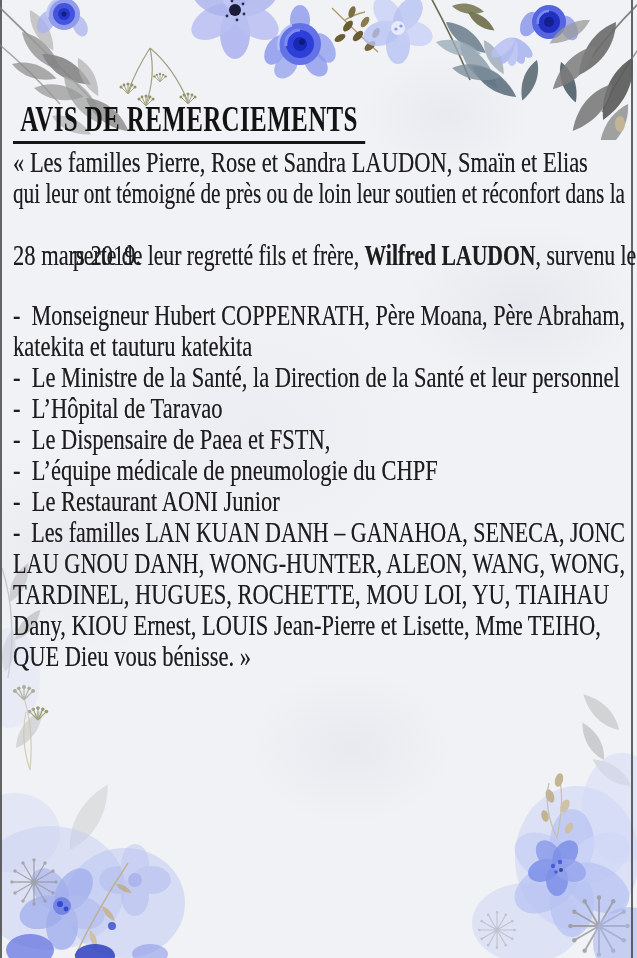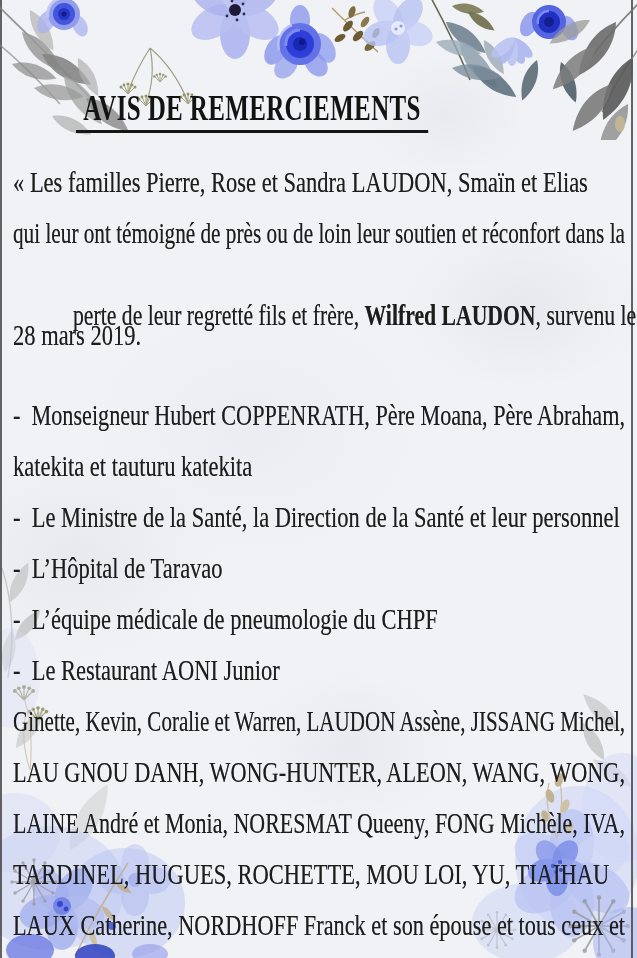--- a/index.html
+++ b/index.html
@@ -13,27 +13,27 @@
       radial-gradient(120px 90px at 70% 12%, rgba(214,216,228,.30), transparent 70%),
       radial-gradient(240px 180px at 40% 45%, rgba(226,227,236,.35), transparent 72%);}
   .vline{position:absolute;top:0;bottom:0;width:2px;background:#3f3f3f;opacity:.8;z-index:2;}
   .vline.left{left:0}
   .vline.right{right:4px}
   .floral{position:absolute;z-index:1;pointer-events:none;}
   .floral.top{top:0;left:0;z-index:3;}
   .floral.bl{left:0;bottom:0;}
   .floral.br{right:0;bottom:0;}
   .content{position:absolute;z-index:4;left:13px;right:6px;top:84px;bottom:0;}
-  .title-row{position:absolute;top:4px;left:0;right:0;display:flex;justify-content:center;}
+  .title-row{position:absolute;top:15px;left:0;right:0;display:flex;justify-content:flex-start;}
   .t-title{font-size:35px;font-weight:bold;line-height:42px;letter-spacing:.5px;
            border-bottom:3px solid #161616;padding:0 10px 0;display:inline-block;
            transform-origin:50% 55%;white-space:pre;color:#131313;}
   .body-text{position:absolute;top:62px;left:0;right:0;
              font-size:30px;text-shadow:0 0 .6px rgba(25,25,25,.5);}
-  .line{height:31px;line-height:31px;white-space:pre;margin-top:20px;}
+  .line{height:31px;line-height:31px;white-space:pre;}
   .cond{display:inline-block;transform-origin:0 55%;white-space:pre;}
   .gap{height:29px;}
 </style>
 </head>
 <body>
 
 <div class="page">
   <div class="texture"></div>
   <div class="vline left"></div>
   <div class="vline right"></div>
@@ -280,23 +280,23 @@
       <div class="line"><span class="cond" style="transform: scaleX(0.707706);">qui leur ont témoigné de près ou de loin leur soutien et réconfort dans la</span></div>
       <div class="line">
         <span class="cond" style="transform: scaleX(0.723284);"><span>perte de leur regretté fils et frère, </span><b>Wilfred LAUDON</b><span>, survenu le jeudi</span></span>
       </div>
       <div class="line"><span class="cond" style="transform: scaleX(0.75);">28 mars 2019.</span></div>
       <div class="gap"></div>
       <div class="line"><span class="cond" style="transform: scaleX(0.739703);">-  Monseigneur Hubert COPPENRATH, Père Moana, Père Abraham,</span></div>
       <div class="line"><span class="cond" style="transform: scaleX(0.75);">katekita et tauturu katekita</span></div>
       <div class="line"><span class="cond" style="transform: scaleX(0.75);">-  Le Ministre de la Santé, la Direction de la Santé et leur personnel</span></div>
       <div class="line"><span class="cond" style="transform: scaleX(0.75);">-  L’Hôpital de Taravao</span></div>
+      <div class="line"><span class="cond" style="transform: scaleX(0.75);">-  Le Dispensaire de Paea et FSTN,</span></div>
       <div class="line"><span class="cond" style="transform: scaleX(0.75);">-  L’équipe médicale de pneumologie du CHPF</span></div>
       <div class="line"><span class="cond" style="transform: scaleX(0.75);">-  Le Restaurant AONI Junior</span></div>
-      <div class="line"><span class="cond" style="transform: scaleX(0.701269);">Ginette, Kevin, Coralie et Warren, LAUDON Assène, JISSANG Michel,</span></div>
+      <div class="line"><span class="cond" style="transform: scaleX(0.73446);">-  Les familles LAN KUAN DANH – GANAHOA, SENECA, JONC</span></div>
       <div class="line"><span class="cond" style="transform: scaleX(0.742634);">LAU GNOU DANH, WONG-HUNTER, ALEON, WANG, WONG,</span></div>
-      <div class="line"><span class="cond" style="transform: scaleX(0.73277);">LAINE André et Monia, NORESMAT Queeny, FONG Michèle, IVA,</span></div>
       <div class="line"><span class="cond" style="transform: scaleX(0.75);">TARDINEL, HUGUES, ROCHETTE, MOU LOI, YU, TIAIHAU</span></div>
-      <div class="line"><span class="cond" style="transform: scaleX(0.74269);">LAUX Catherine, NORDHOFF Franck et son épouse et tous ceux et</span></div>
+      <div class="line"><span class="cond" style="transform: scaleX(0.75);">Dany, KIOU Ernest, LOUIS Jean-Pierre et Lisette, Mme TEIHO,</span></div>
       <div class="line"><span class="cond" style="transform: scaleX(0.75);">QUE Dieu vous bénisse. »</span></div>
     </div>
   </div>
 </div>
 
 </body></html>

